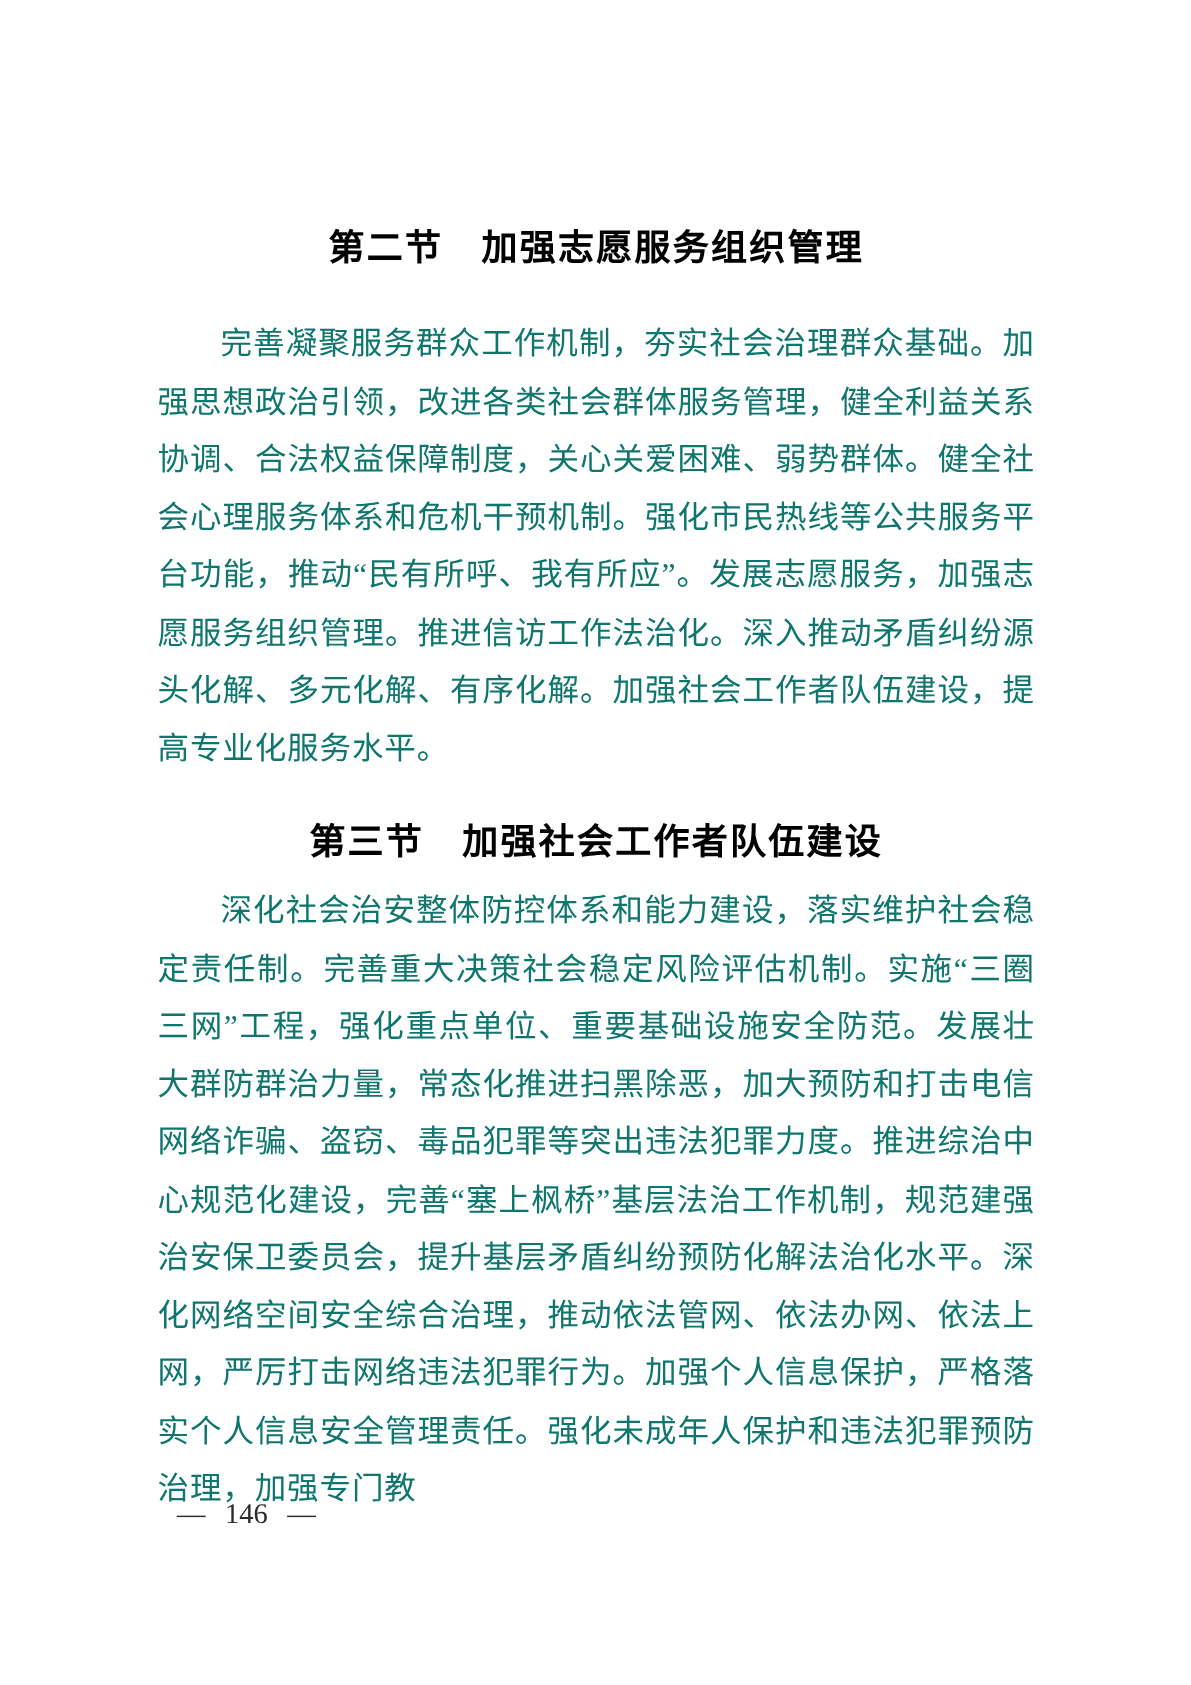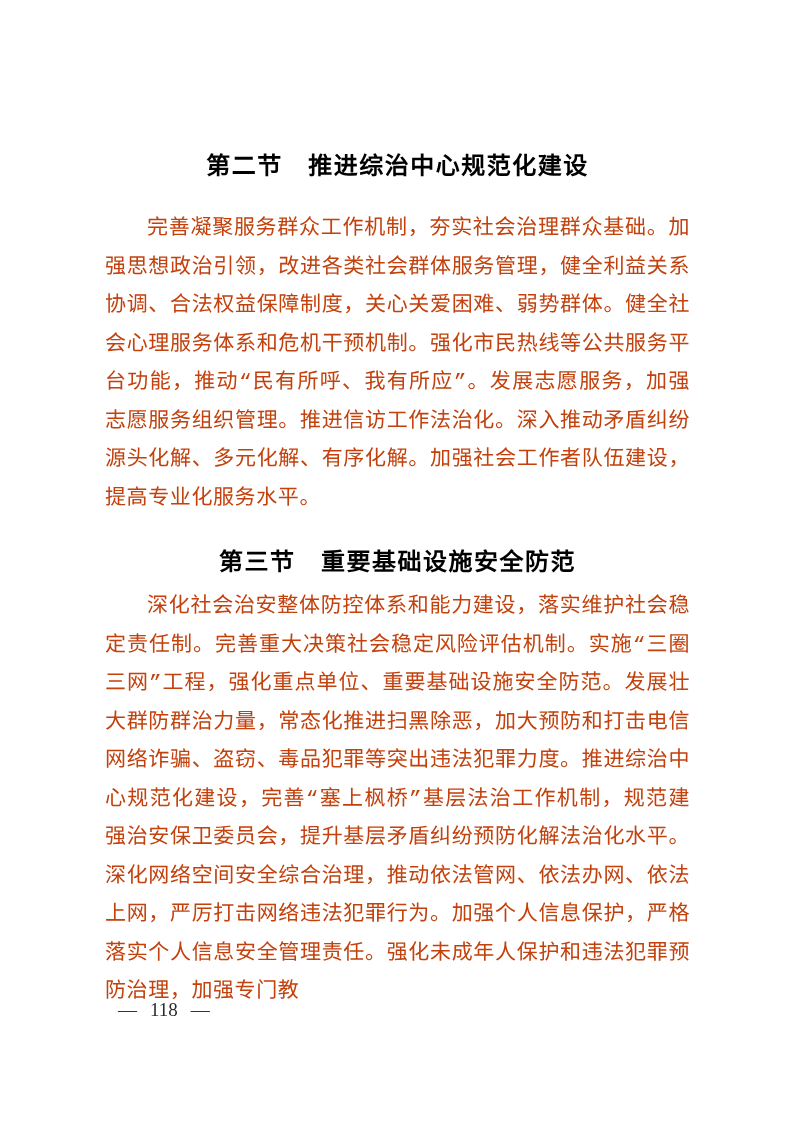--- a/index.html
+++ b/index.html
@@ -26,28 +26,28 @@
     line-height: 32px;
     letter-spacing: 1.5px;
     text-align: center;
     color: #000000;
   }
   .heading-gap {
     margin-top: 28px;
   }
   .body-paragraph {
     margin: 0;
-    font-family: Liberation Mono, monospace;
+    font-family: Liberation Serif, serif;
     font-size: 21px;
     line-height: 38.5px;
     letter-spacing: 0.6px;
     text-align: justify;
     text-justify: inter-character;
     text-indent: 2em;
-    color: #c2410c;
+    color: #0f766e;
   }
   .para-gap-1 {
     margin-top: 28px;
   }
   .para-gap-2 {
     margin-top: 10px;
   }
   .page-footer {
     position: absolute;
     left: 118px;
@@ -62,27 +62,27 @@
   }
   .footer-dash {
     letter-spacing: 0;
   }
 </style>
 </head>
 <body>
 
 <div class="page">
 
-  <h2 class="section-heading">第二节　推进综治中心规范化建设</h2>
+  <h2 class="section-heading">第二节　加强志愿服务组织管理</h2>
 
   <p class="body-paragraph para-gap-1">完善凝聚服务群众工作机制，夯实社会治理群众基础。加强思想政治引领，改进各类社会群体服务管理，健全利益关系协调、合法权益保障制度，关心关爱困难、弱势群体。健全社会心理服务体系和危机干预机制。强化市民热线等公共服务平台功能，推动“民有所呼、我有所应”。发展志愿服务，加强志愿服务组织管理。推进信访工作法治化。深入推动矛盾纠纷源头化解、多元化解、有序化解。加强社会工作者队伍建设，提高专业化服务水平。</p>
 
-  <h2 class="section-heading heading-gap">第三节　重要基础设施安全防范</h2>
+  <h2 class="section-heading heading-gap">第三节　加强社会工作者队伍建设</h2>
 
   <p class="body-paragraph para-gap-2">深化社会治安整体防控体系和能力建设，落实维护社会稳定责任制。完善重大决策社会稳定风险评估机制。实施“三圈三网”工程，强化重点单位、重要基础设施安全防范。发展壮大群防群治力量，常态化推进扫黑除恶，加大预防和打击电信网络诈骗、盗窃、毒品犯罪等突出违法犯罪力度。推进综治中心规范化建设，完善“塞上枫桥”基层法治工作机制，规范建强治安保卫委员会，提升基层矛盾纠纷预防化解法治化水平。深化网络空间安全综合治理，推动依法管网、依法办网、依法上网，严厉打击网络违法犯罪行为。加强个人信息保护，严格落实个人信息安全管理责任。强化未成年人保护和违法犯罪预防治理，加强专门教</p>
 
   <div class="page-footer">
     <span class="footer-dash">—</span>
-    <span class="footer-number">118</span>
+    <span class="footer-number">146</span>
     <span class="footer-dash">—</span>
   </div>
 
 </div>
 
 </body></html>

